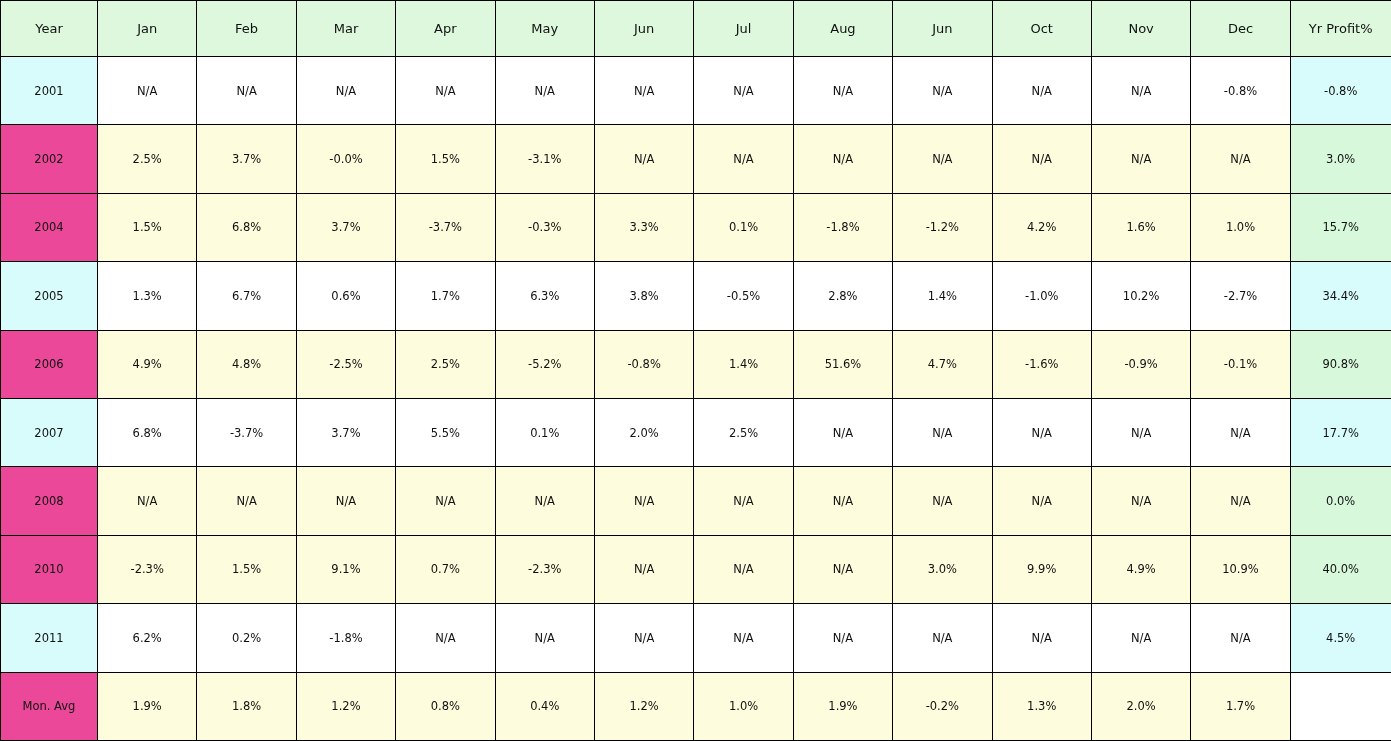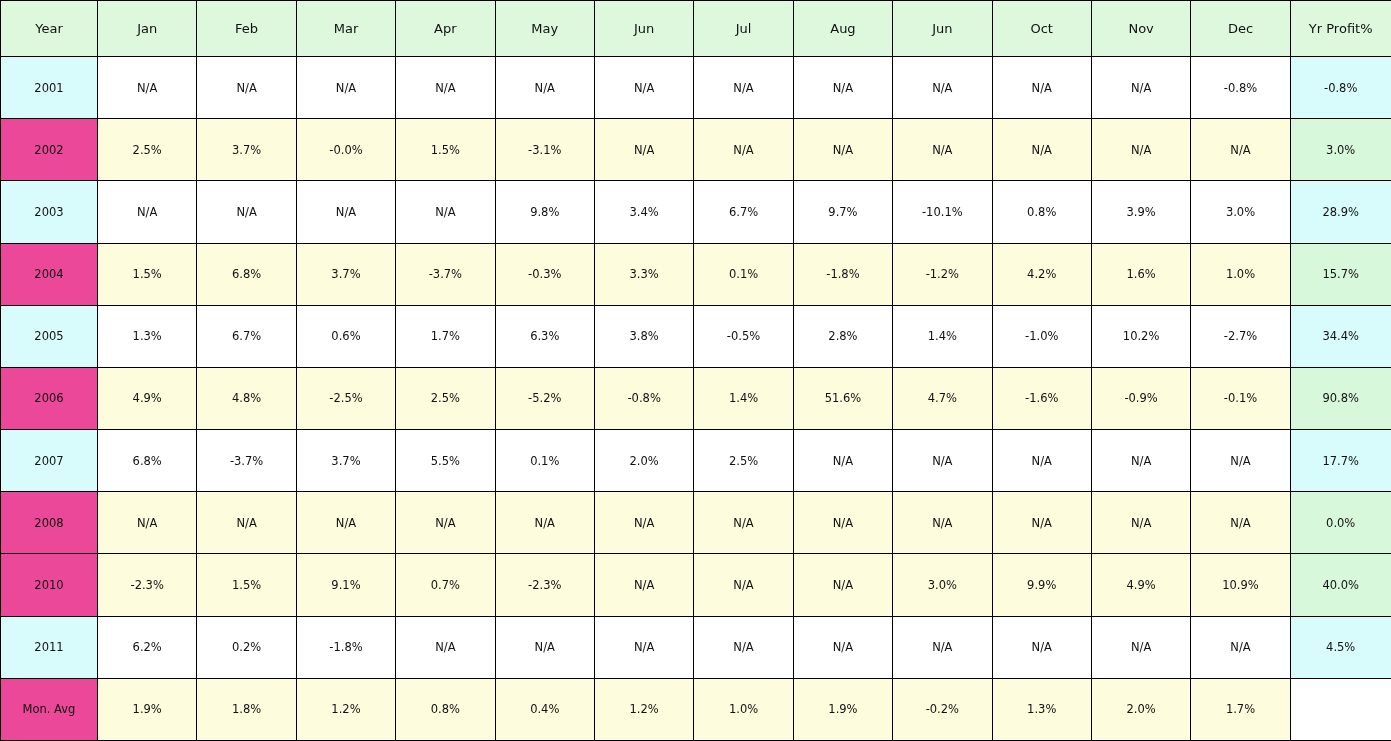--- a/index.html
+++ b/index.html
@@ -118,36 +118,20 @@
         <td class="data">-3.1%</td>
         <td class="data">N/A</td>
         <td class="data">N/A</td>
         <td class="data">N/A</td>
         <td class="data">N/A</td>
         <td class="data">N/A</td>
         <td class="data">N/A</td>
         <td class="data">N/A</td>
         <td class="profit-even">3.0%</td>
       </tr>
-      <tr class="row-odd">
-        <td class="year-odd">2003</td>
-        <td class="data">N/A</td>
-        <td class="data">N/A</td>
-        <td class="data">N/A</td>
-        <td class="data">N/A</td>
-        <td class="data">9.8%</td>
-        <td class="data">3.4%</td>
-        <td class="data">6.7%</td>
-        <td class="data">9.7%</td>
-        <td class="data">-10.1%</td>
-        <td class="data">0.8%</td>
-        <td class="data">3.9%</td>
-        <td class="data">3.0%</td>
-        <td class="profit-odd">28.9%</td>
-      </tr>
       <tr class="row-even">
         <td class="year-even">2004</td>
         <td class="data">1.5%</td>
         <td class="data">6.8%</td>
         <td class="data">3.7%</td>
         <td class="data">-3.7%</td>
         <td class="data">-0.3%</td>
         <td class="data">3.3%</td>
         <td class="data">0.1%</td>
         <td class="data">-1.8%</td>

